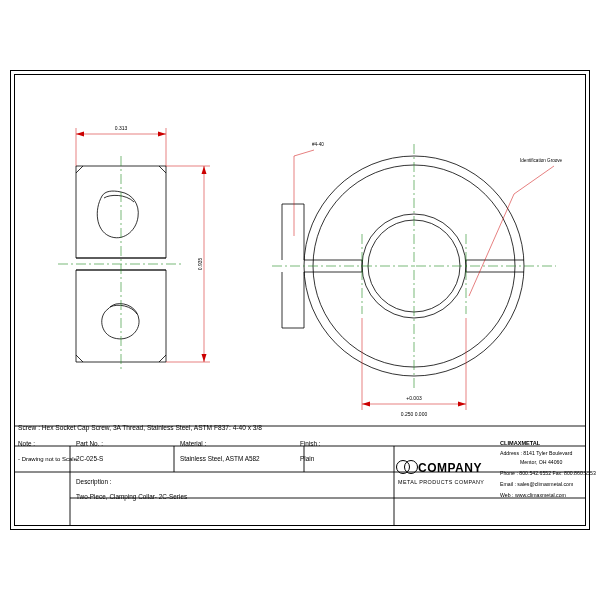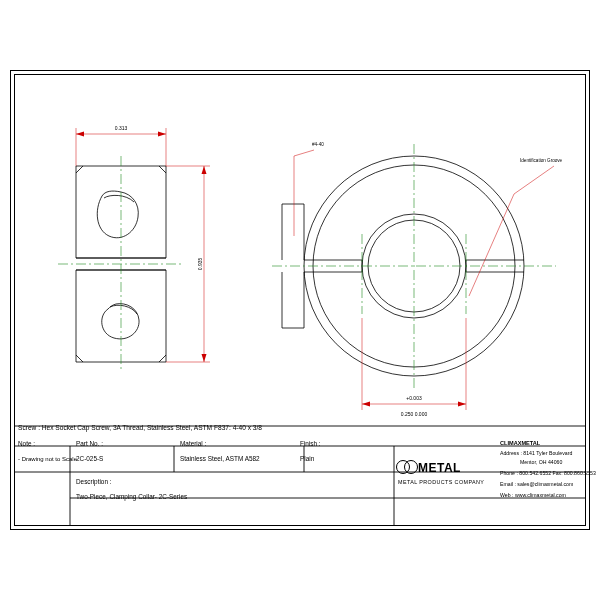--- a/index.html
+++ b/index.html
@@ -226,21 +226,21 @@
   <div class="tb-val" style="left:180px; top:455px;">Stainless Steel, ASTM A582</div>
 
   <div class="tb-label" style="left:300px; top:440px;">Finish :</div>
   <div class="tb-val" style="left:300px; top:455px;">Plain</div>
 
   <div class="tb-label" style="left:76px; top:478px;">Description :</div>
   <div class="tb-val" style="left:76px; top:493px;">Two-Piece, Clamping Collar- 2C-Series</div>
 
   <div style="position:absolute; left:396px; top:460px; width:14px; height:14px; border:1.4px solid #000; border-radius:50%; box-sizing:border-box;"></div>
   <div style="position:absolute; left:404px; top:460px; width:14px; height:14px; border:1.4px solid #000; border-radius:50%; box-sizing:border-box;"></div>
-  <div class="logo-climax" style="left:418px; top:461px;">METAL</div>
+  <div class="logo-climax" style="left:418px; top:461px;">COMPANY</div>
   <div class="logo-sub" style="left:398px; top:479px;">METAL PRODUCTS COMPANY</div>
 
   <div class="co-head" style="left:500px; top:440px;">CLIMAXMETAL</div>
   <div class="co-line" style="left:500px; top:450px;">Address : 8141 Tyler Boulevard</div>
   <div class="co-line" style="left:520px; top:459px;">Mentor, OH 44060</div>
   <div class="co-line" style="left:500px; top:470px;">Phone : 800.542.6552  Fax: 800.860.5553</div>
   <div class="co-line" style="left:500px; top:481px;">Email : sales@climaxmetal.com</div>
   <div class="co-line" style="left:500px; top:492px;">Web : www.climaxmetal.com</div>
 
 </div>

